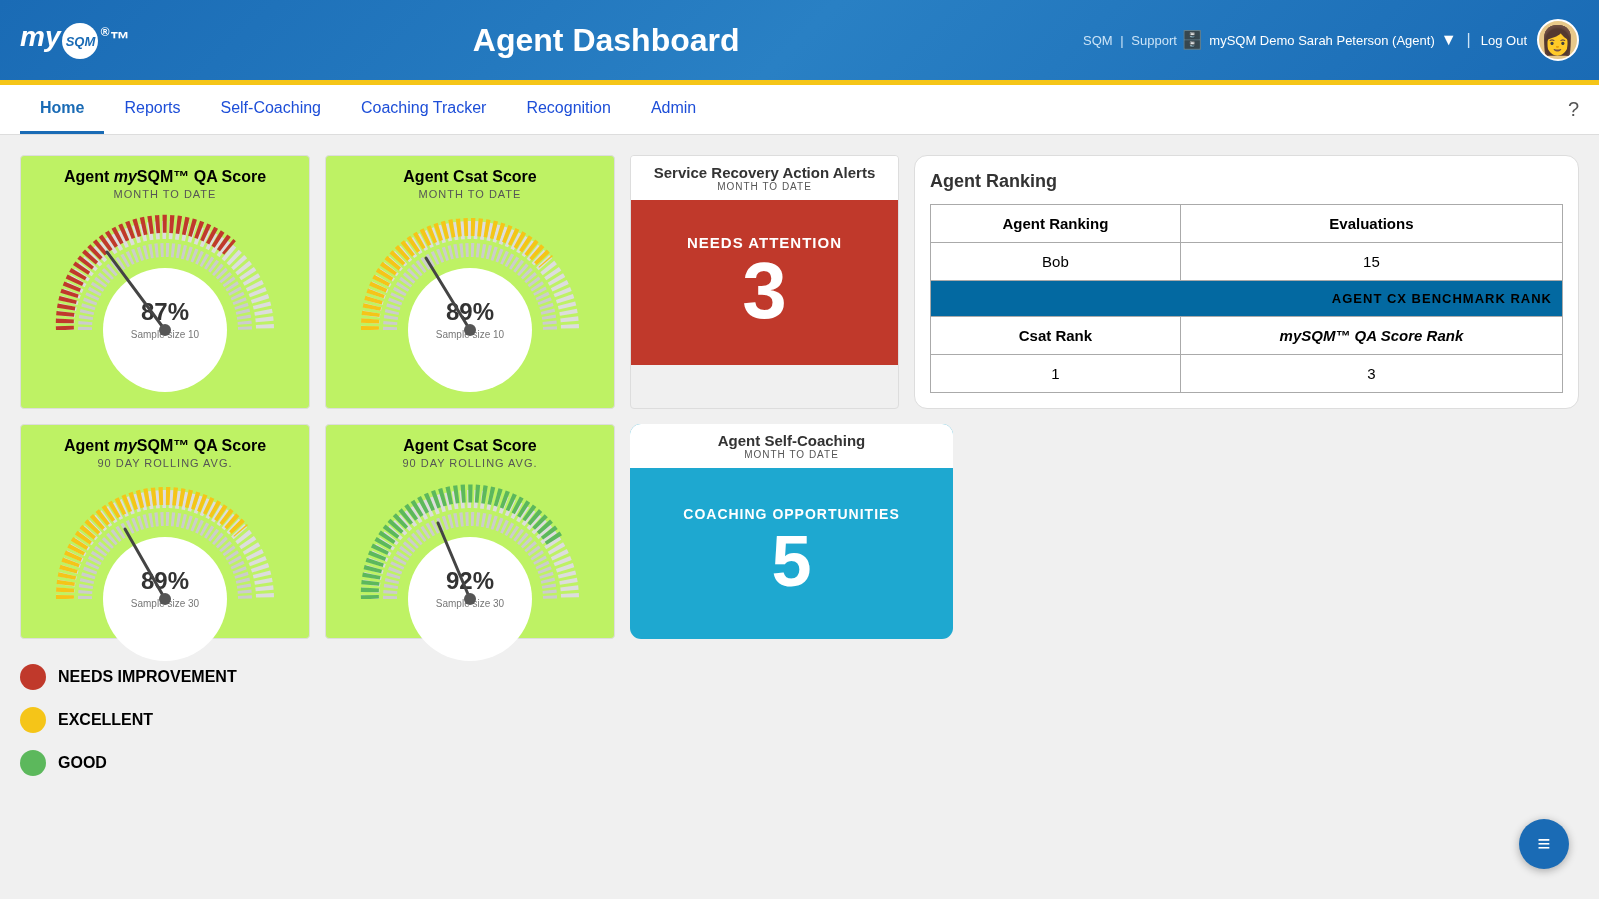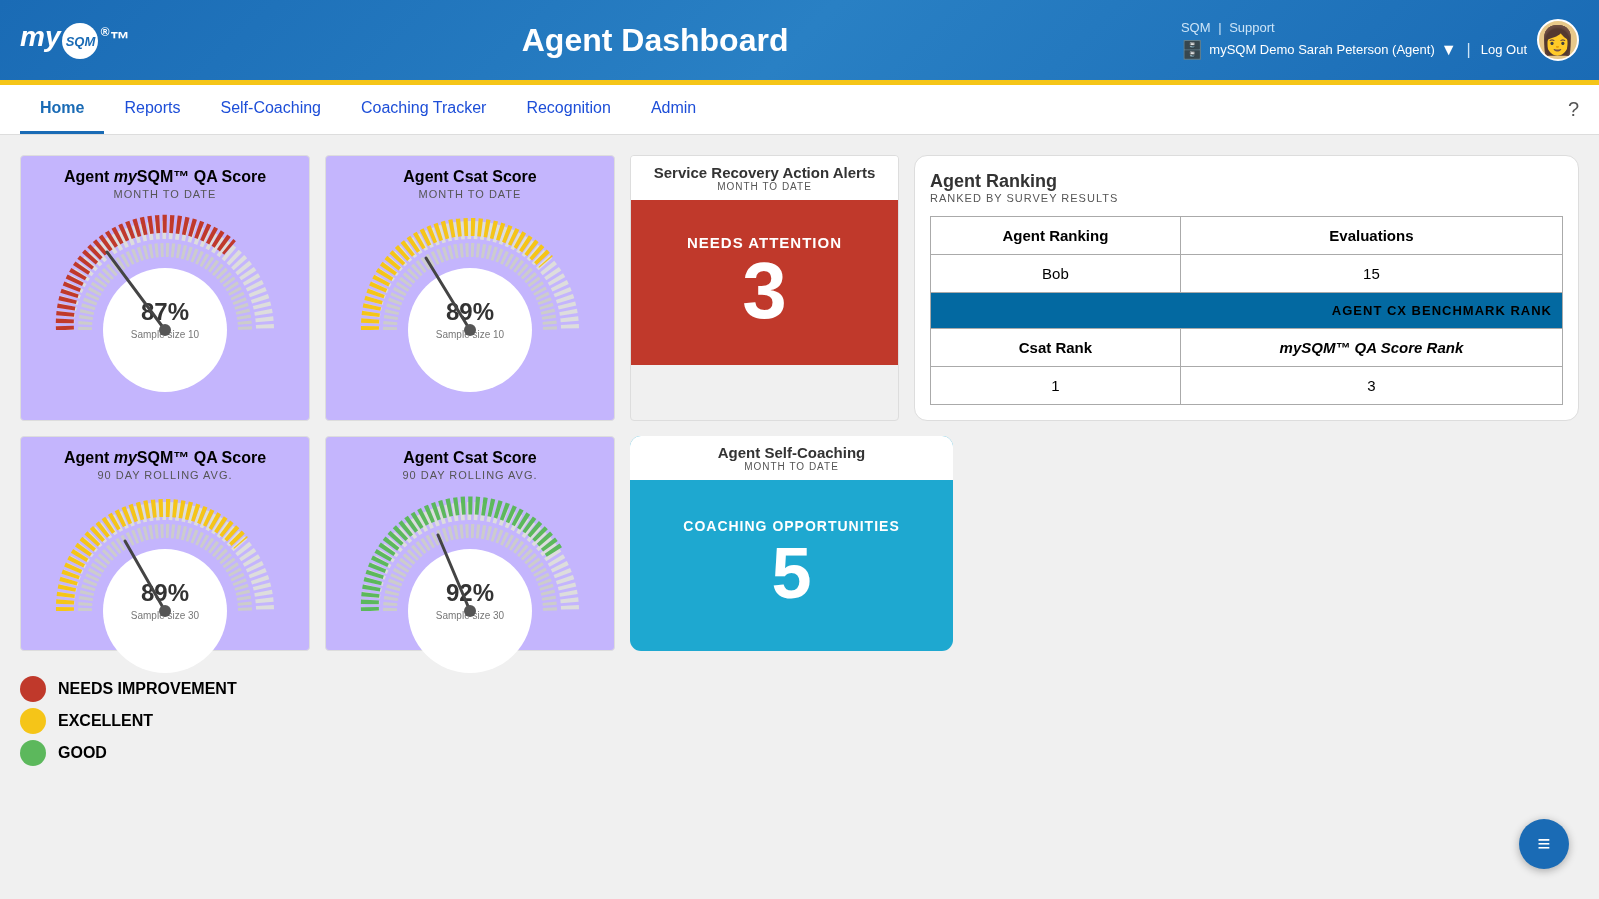--- a/index.html
+++ b/index.html
@@ -112,21 +112,21 @@
     }
 
     
     .cards-row {
       display: flex;
       gap: 15px;
     }
 
     
     .gauge-card {
-      background: #c4b5fd;
+      background: #bef264;
       border: 1px solid #ddd;
       border-radius: 4px;
       padding: 12px;
       width: 290px;
       min-height: 215px;
     }
     .gauge-card-title {
       font-size: 16px;
       font-weight: bold;
       text-align: center;
@@ -237,21 +237,21 @@
       font-weight: bold;
       font-size: 13px;
       letter-spacing: 1px;
       padding: 10px;
     }
 
     
     .legend {
       display: flex;
       flex-direction: column;
-      gap: 6px;
+      gap: 17px;
       padding: 10px 0;
     }
     .legend-item {
       display: flex;
       align-items: center;
       gap: 12px;
       font-size: 16px;
       font-weight: bold;
     }
     .legend-dot {
@@ -284,21 +284,21 @@
 <div class="header">
   <div class="logo">
     <span class="logo-text">
       <span style="color:white;font-style:italic;font-weight:bold;">my</span><span class="logo-sqm">
           <span class="logo-sqm-inner">SQM</span>
         </span><span style="color:white;font-size:12px;vertical-align:super;">®</span><span style="color:white;font-size:20px;font-style:italic;font-weight:bold;">™</span>
     </span>
   </div>
   <div class="header-title">Agent Dashboard</div>
   <div class="header-right">
-    <div style="display:flex;flex-direction:column;align-items:flex-start;gap:4px;">
+    <div style="display:flex;flex-direction:row;align-items:center;gap:4px;">
       <div style="color:#cce4f7;font-size:13px;">
         <span style="cursor:pointer;">SQM</span>
         <span style="color:#cce4f7;margin:0 4px;">|</span>
         <span style="cursor:pointer;">Support</span>
       </div>
       <div style="display:flex;align-items:center;gap:6px;">
         <span style="font-size:18px;color:#aaa;">🗄️</span>
         <span style="color:white;font-size:13px;cursor:pointer;">mySQM Demo Sarah Peterson (Agent)</span>
         <span style="color:white;cursor:pointer;">▼</span>
         <span style="color:#cce4f7;margin:0 4px;">|</span>
@@ -387,21 +387,20 @@
         <div style="font-size:10px;color:#555;letter-spacing:1px;">MONTH TO DATE</div>
       </div>
       <div style="background:#c0392b;flex:1;display:flex;flex-direction:column;align-items:center;justify-content:center;min-height:165px;padding:20px;">
         <div style="color:white;font-size:15px;font-weight:bold;letter-spacing:1px;">NEEDS ATTENTION</div>
         <div style="color:white;font-size:80px;font-weight:bold;line-height:1;">3</div>
       </div>
     </div>
 
     <div class="ranking-card">
       <div class="ranking-title">Agent Ranking</div>
-      <div class="ranking-subtitle">RANKED BY SURVEY RESULTS</div>
       <table class="ranking-table">
         <thead>
           <tr>
             <th>Agent Ranking</th>
             <th>Evaluations</th>
           </tr>
         </thead>
         <tbody>
           <tr>
             <td>Bob</td>

